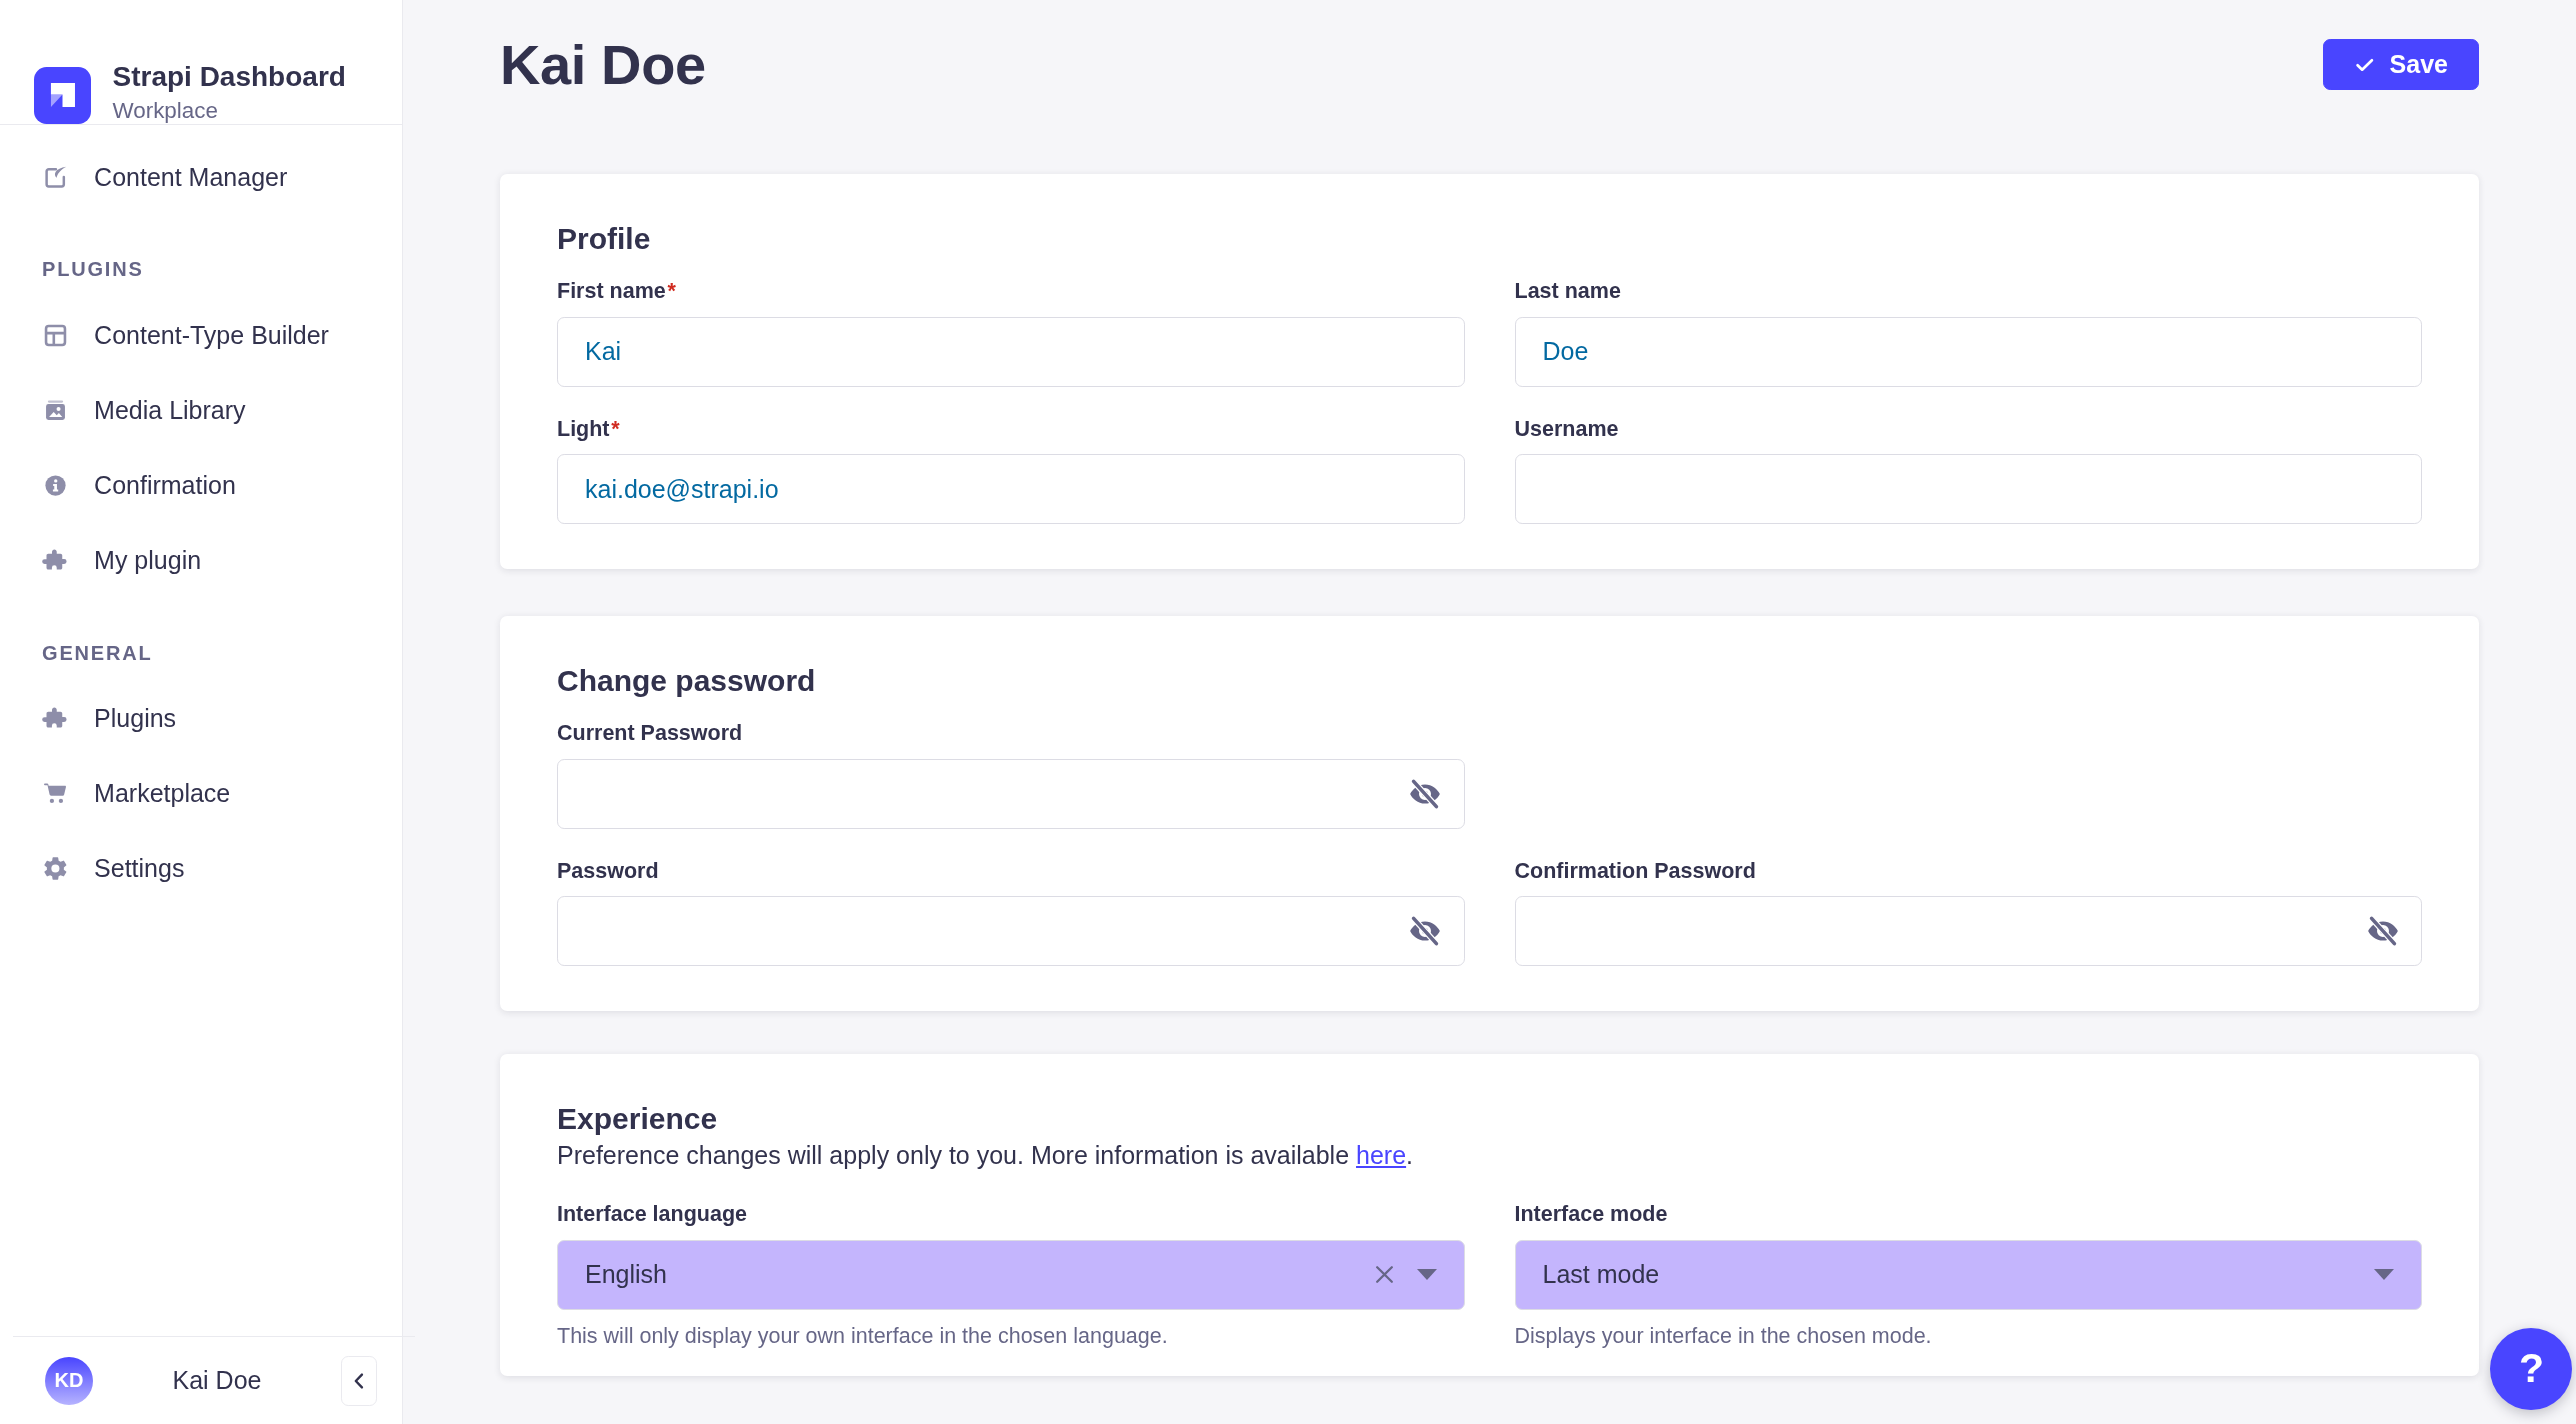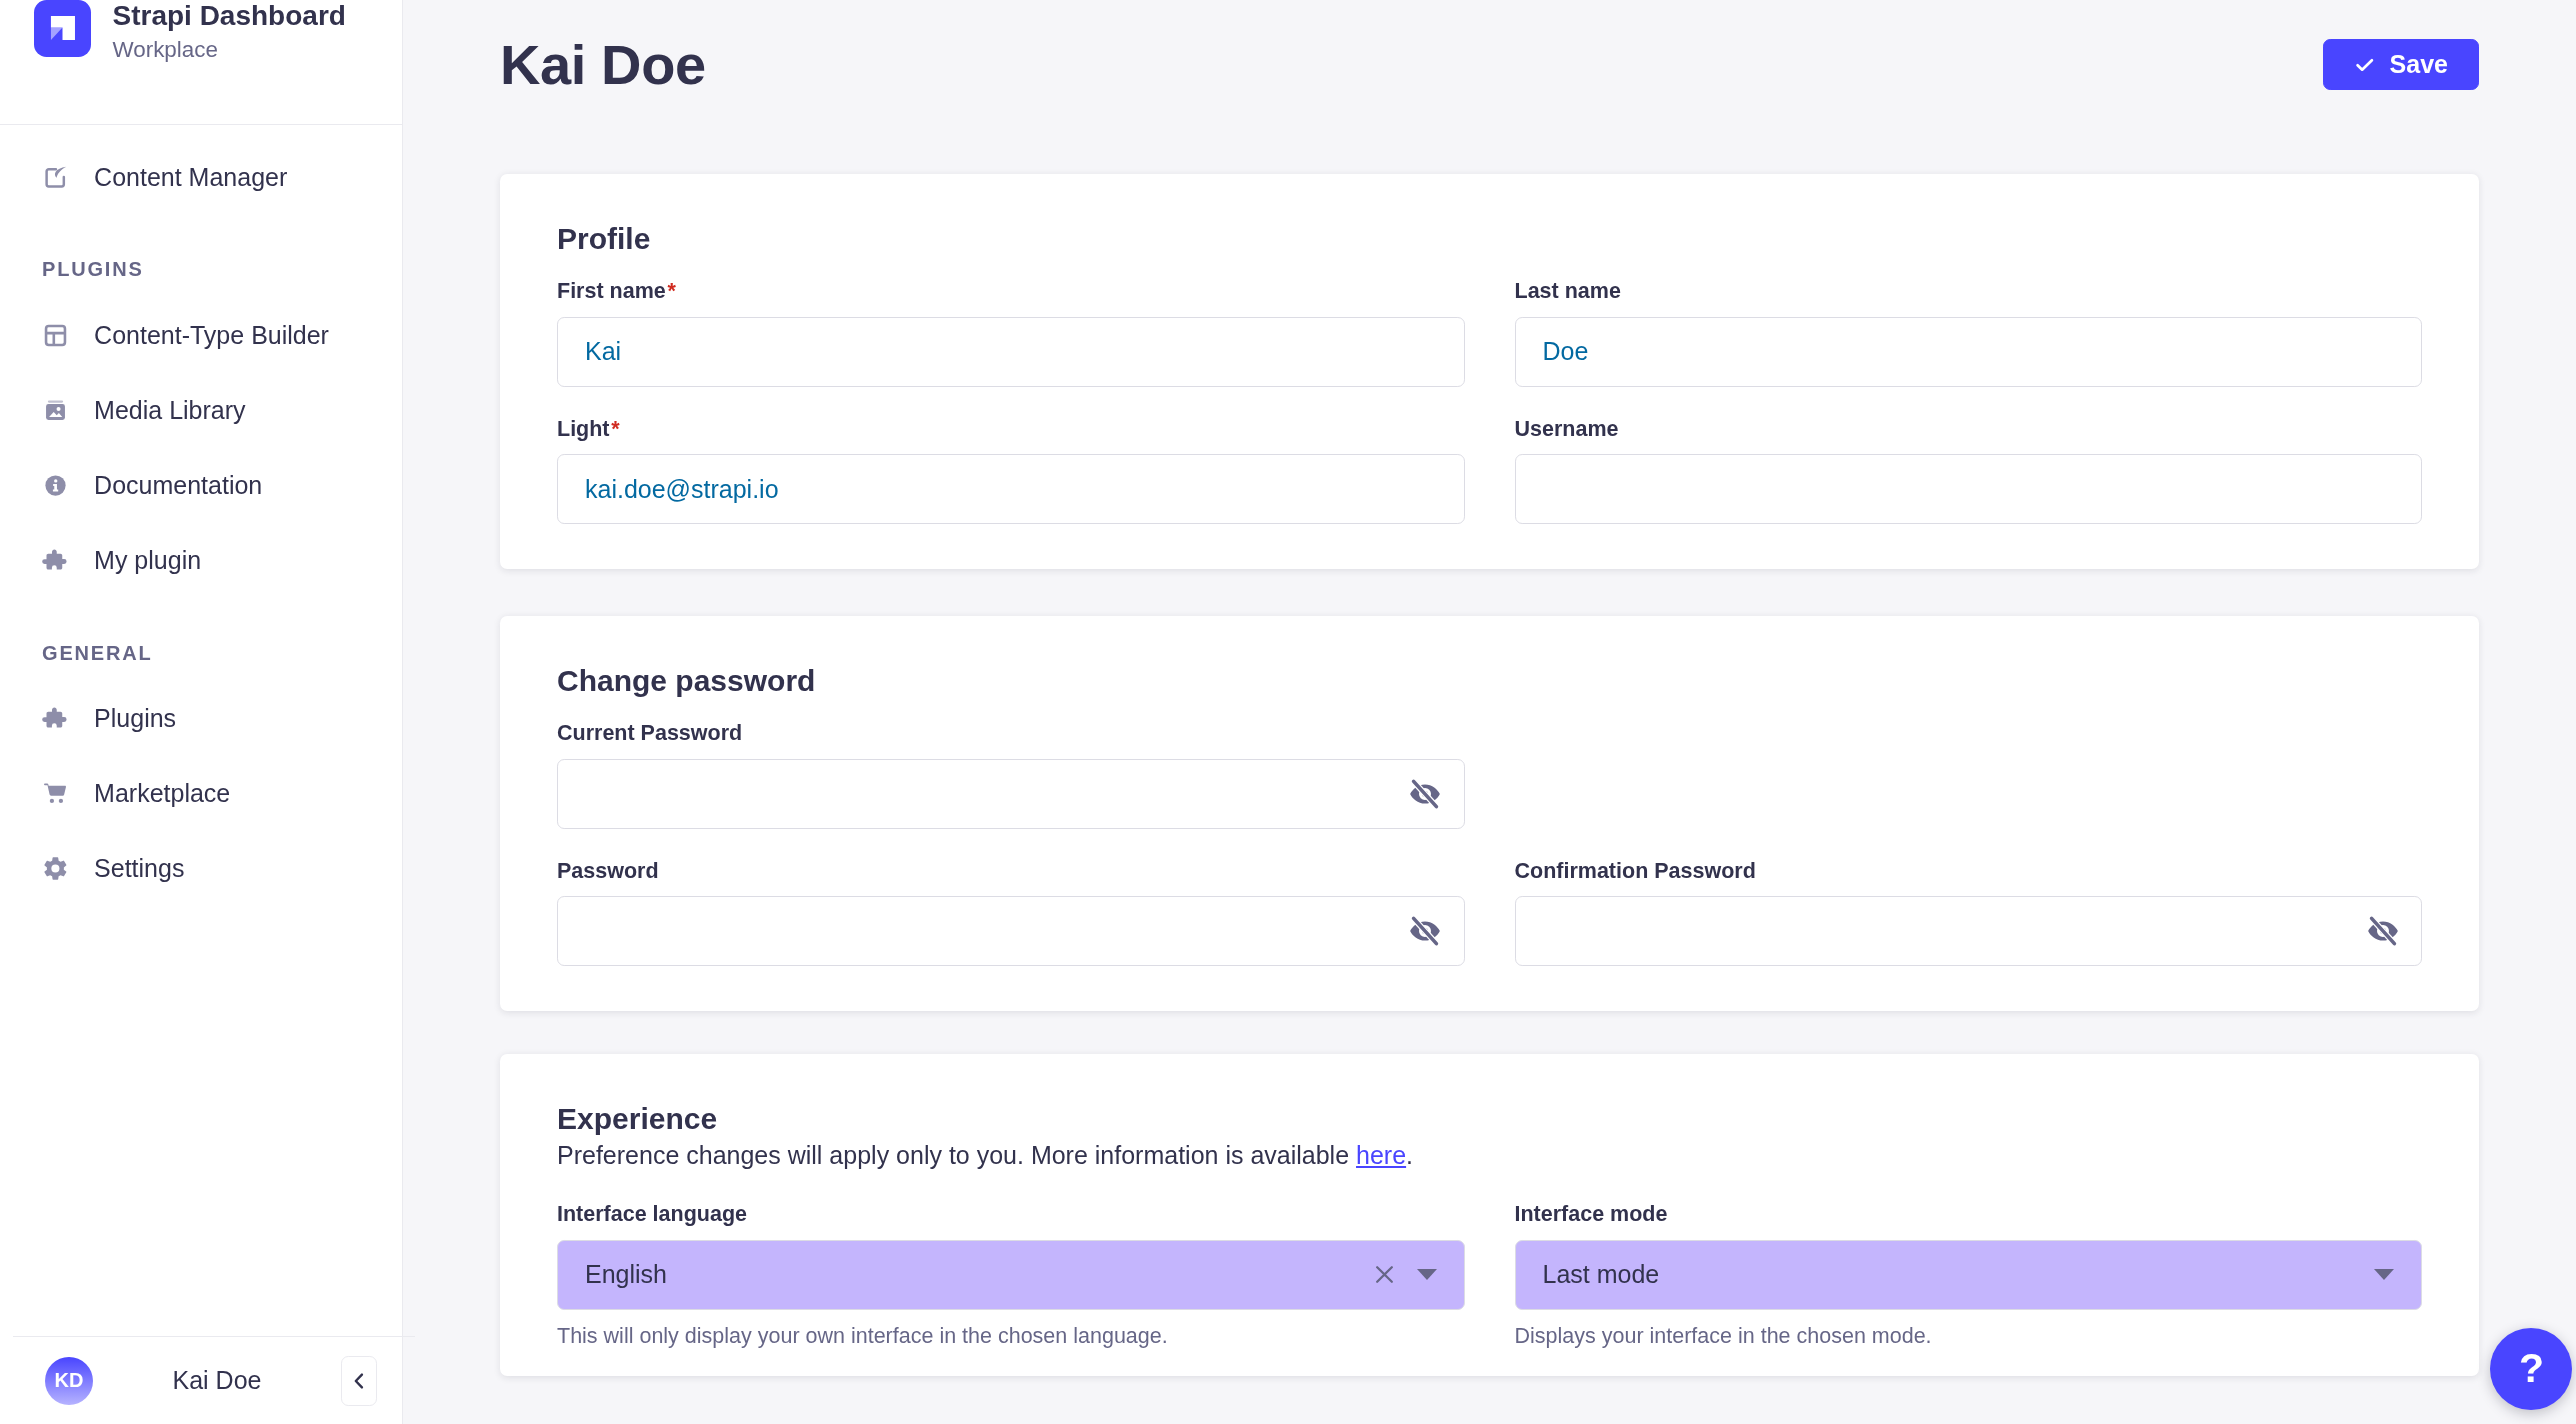--- a/index.html
+++ b/index.html
@@ -2,21 +2,21 @@
 <html style="font-size:14.3px"><head>
 <meta charset="utf-8">
 <style>
   * { margin:0; padding:0; box-sizing:border-box; }
   html,body { width:2576px; height:1424px; overflow:hidden;
               font-family:"Liberation Sans", sans-serif; background:#f6f6f9; color:#32324d; }
 
   
   .sidebar { position:fixed; left:0; top:0; width:403px; height:1424px; background:#ffffff;
              border-right:1.8px solid #eaeaef; z-index:5; }
-  .sb-header { height:125px; display:flex; align-items:flex-start; gap:21.5px; padding:0 34px;
+  .sb-header { height:125px; display:flex; align-items:flex-end; gap:21.5px; padding:0 34px;
                border-bottom:1.8px solid #eaeaef; }
   .logo { width:57px; height:57px; border-radius:12.5px; background:#4945ff; flex:0 0 auto;
           display:flex; align-items:center; justify-content:center; }
   .app-title { font-size:28px; font-weight:700; color:#32324d; line-height:1.15; }
   .app-sub { font-size:22.4px; color:#666687; margin-top:4.5px; }
 
   .menu { padding:18px 21.5px 0; }
   .menu-item { display:flex; align-items:center; gap:25px; height:68px; padding-left:20.6px;
                border-radius:7.2px; cursor:pointer; margin-bottom:7.2px;text-align:right; }
   .menu-item .mi-icon { width:27px; height:27px; flex:0 0 auto; display:flex; }
@@ -130,21 +130,21 @@
     </div>
 
     <div class="menu-item">
       <span class="mi-icon">
         <svg viewBox="0 0 24 24" width="27" height="27">
           <circle cx="12" cy="12" r="9" fill="#8e8ea9"></circle>
           <circle cx="12.2" cy="7.9" r="1.5" fill="#ffffff"></circle>
           <path d="M9.9 10.7h3.4v4.9h1.1v1.7H9.7v-1.7h1.2v-3.2H9.9z" fill="#ffffff"></path>
         </svg>
       </span>
-      <span class="mi-label">Documentation</span>
+      <span class="mi-label">Confirmation</span>
     </div>
 
     <div class="menu-item">
       <span class="mi-icon">
         <svg viewBox="0 0 24 24" width="27" height="27">
           <path fill="#8e8ea9" d="M11 2.2c1.2 0 2.1 1 2.1 2.1V6h3.3c.9 0 1.6.7 1.6 1.6v3.1h1.7a2.15 2.15 0 1 1 0 4.3H18v3.4c0 .9-.7 1.6-1.6 1.6h-3.3v-1.6a2.15 2.15 0 1 0-4.3 0V20H5.6c-.9 0-1.6-.7-1.6-1.6v-3.3H2.3a2.15 2.15 0 1 1 0-4.3H4V7.6C4 6.7 4.7 6 5.6 6h3.3V4.3c0-1.2.9-2.1 2.1-2.1z"></path>
         </svg>
       </span>
       <span class="mi-label">My plugin</span>
     </div>

